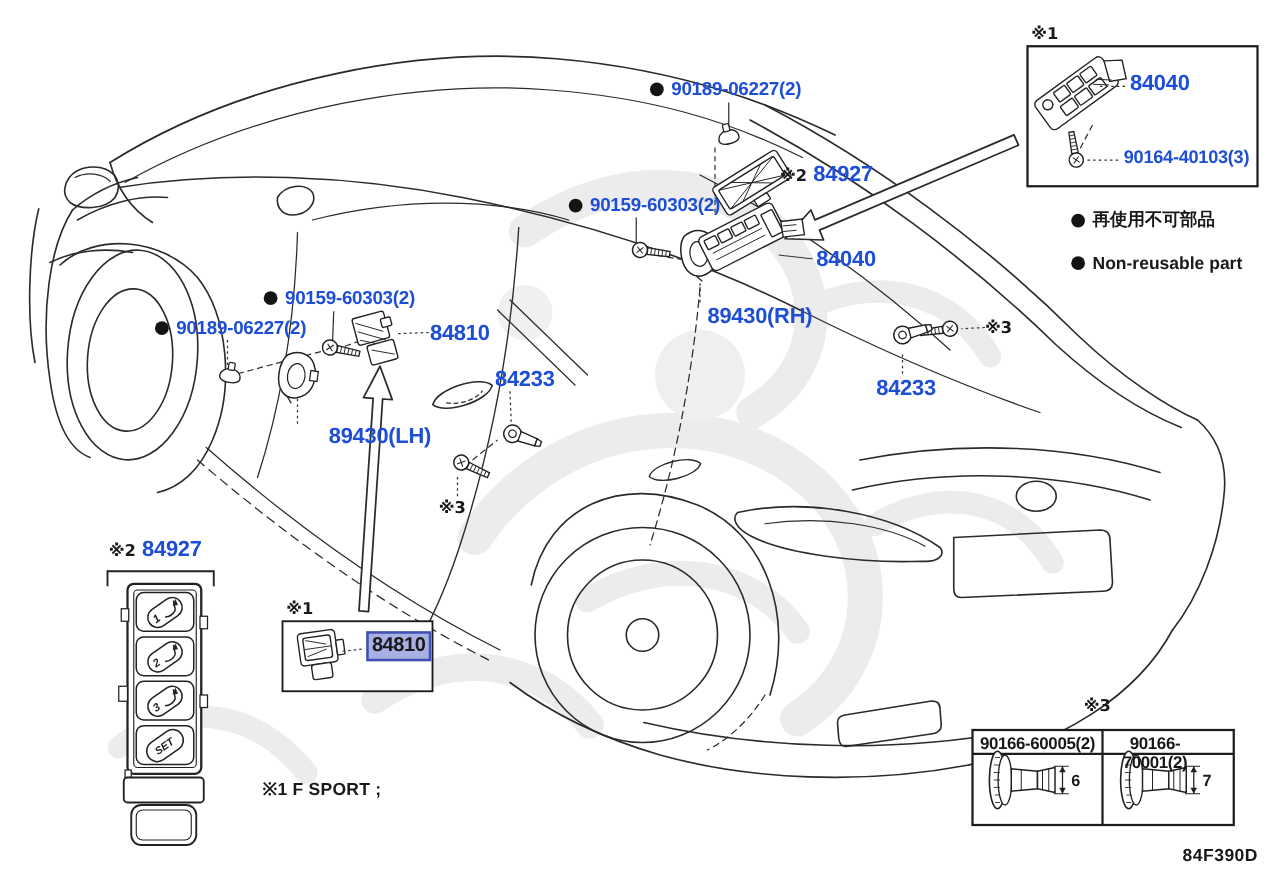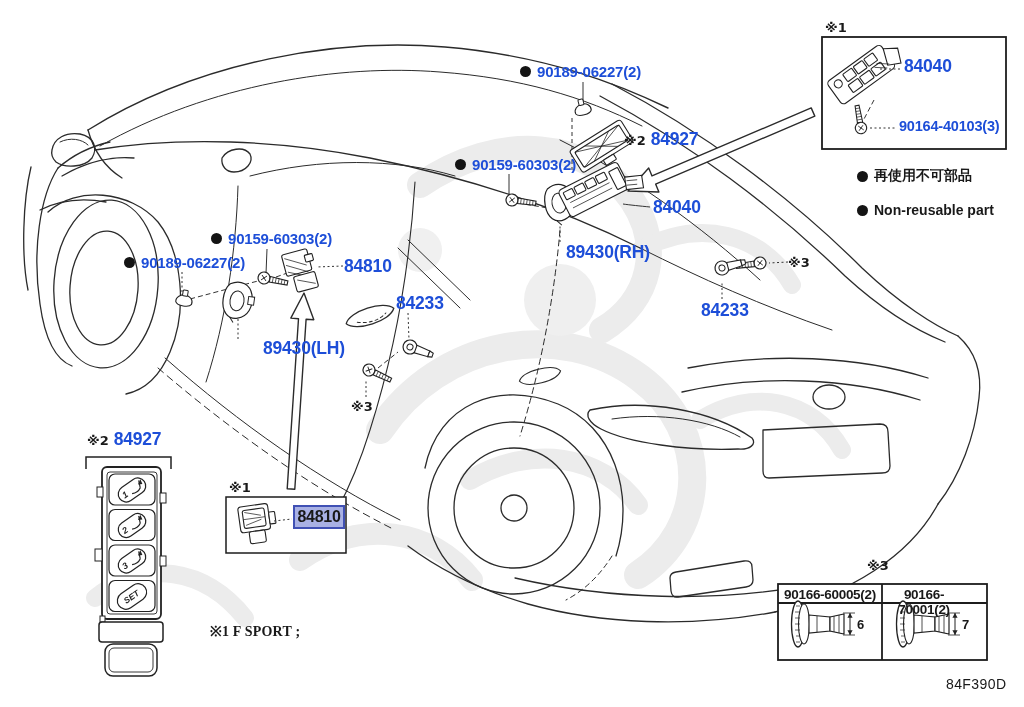--- a/index.html
+++ b/index.html
@@ -9,31 +9,31 @@
   .txt{position:absolute;z-index:3;}
   .lbl{font-weight:bold;white-space:nowrap;line-height:1;letter-spacing:-0.2px;color:#1d4ed8;}
   .row{display:flex;align-items:center;}
   .num{font-size:15px;}
   .big{font-size:17.5px;}
   .mid{font-size:14.5px;}
   .mark{font-size:13px;font-family:"DejaVu Sans",sans-serif;font-weight:bold;letter-spacing:0;}
   .mark-in{margin-right:5px;}
   .dot{display:inline-block;width:11px;height:11px;border-radius:50%;background:#141414;
        margin-right:6px;flex:0 0 auto;}
-  .jp{font-family:Liberation Serif, serif;}
+  .jp{font-family:Liberation Sans, sans-serif;}
   .legend-row{display:flex;align-items:center;font-weight:bold;font-size:14px;}
   .hl{position:absolute;left:293px;top:505px;width:52px;height:24px;z-index:3;
       background:#a9b1e4;border:2px solid #4050b4;box-sizing:border-box;
       display:flex;align-items:center;justify-content:center;
       font-size:16px;font-weight:bold;letter-spacing:-0.3px;}
   .cellhead{position:absolute;z-index:3;font-weight:bold;font-size:13.5px;text-align:center;
             letter-spacing:-0.3px;}
   .dim{font-weight:bold;font-size:13px;}
   .note{font-weight:bold;font-size:14px;letter-spacing:0.2px;}
-  .code{font-weight:normal;font-size:14px;letter-spacing:0.4px;}
+  .code{font-weight:bold;font-size:14px;letter-spacing:0.4px;}
 </style>
 </head>
 <body>
 
 <div id="stage">
 
   <svg id="art" width="1024" height="707" viewBox="0 0 1024 707">
     <defs>
       <g id="screw">
         <circle cx="0" cy="0" r="6" fill="#fff" stroke="#222" stroke-width="1.2"></circle>

